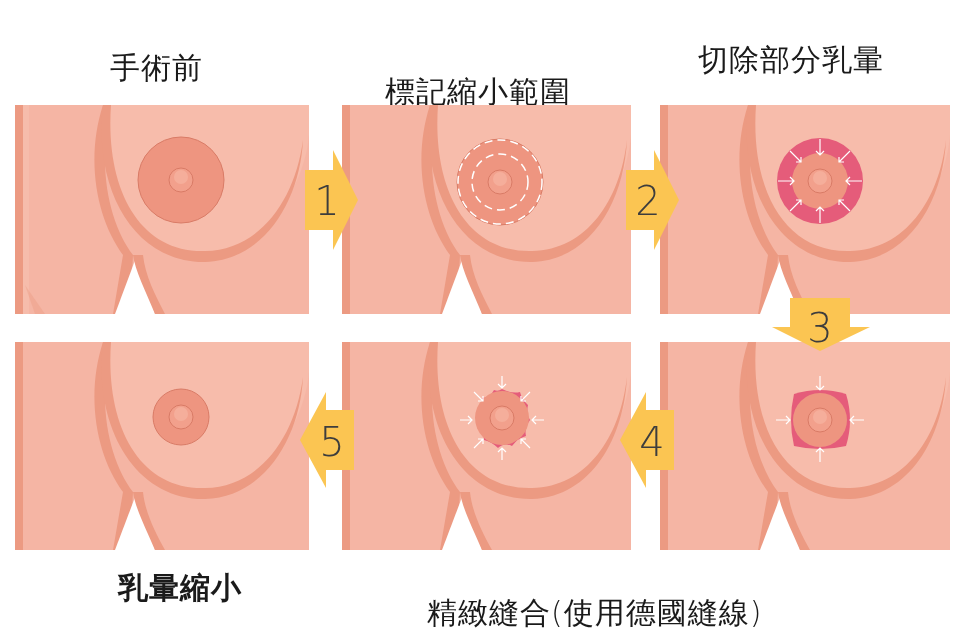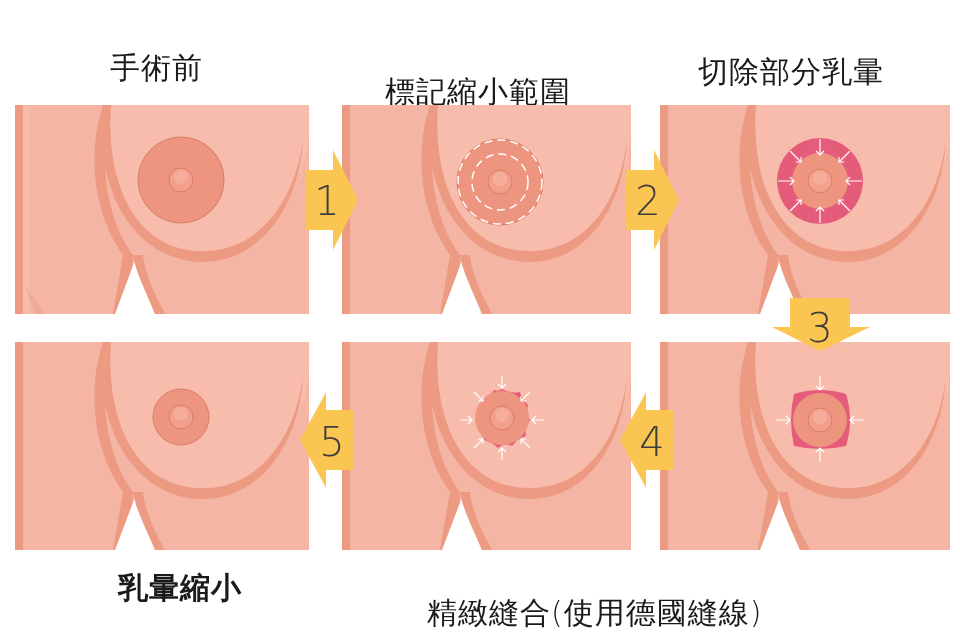--- a/index.html
+++ b/index.html
@@ -9,21 +9,21 @@
   .panel svg{display:block;}
   .arrow{position:absolute;}
   .arrow svg{display:block;overflow:visible;}
   .arrow-num{font-family:"DejaVu Sans","Liberation Sans",sans-serif;font-size:40px;fill:#3d3d3d;font-weight:200;}
 </style>
 </head>
 <body>
 
 <div class="label" style="left:110px;top:48px;">手術前</div>
 <div class="label" style="left:385px;top:48px;margin-top:24px;">標記縮小範圍</div>
-<div class="label" style="left:698px;top:52px;">切除部分乳暈</div>
+<div class="label" style="left:698px;top:40px;">切除部分乳暈</div>
 <div class="label" style="left:118px;top:568px;font-weight:bold;">乳暈縮小</div>
 <div class="label" style="left:427px;top:568px;margin-top:25px;">精緻縫合(使用德國縫線)</div>
 
 <div class="panel" style="left:15px;top:105px;width:294px;height:209px;">
   <svg width="294" height="209" viewBox="0 0 294 209">
     <rect x="0" y="0" width="294" height="209" fill="#f5b5a4"></rect>
     <rect x="0" y="0" width="8" height="209" fill="#ec9a82"></rect>
     <rect x="8" y="0" width="6" height="209" fill="#f7c1b1" opacity="0.6"></rect>
     <path d="M98 0 C80 60 95 120 118 150 L115 209 L98 209 L108 150 C82 115 70 55 88 0 Z" fill="#ec9a82"></path>
     <path d="M100 209 L122 150 L140 209 Z" fill="#ffffff"></path>

